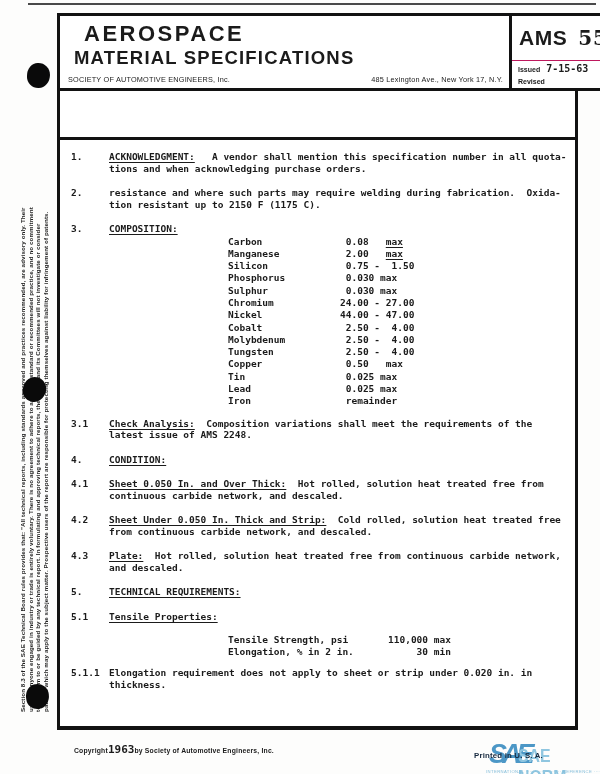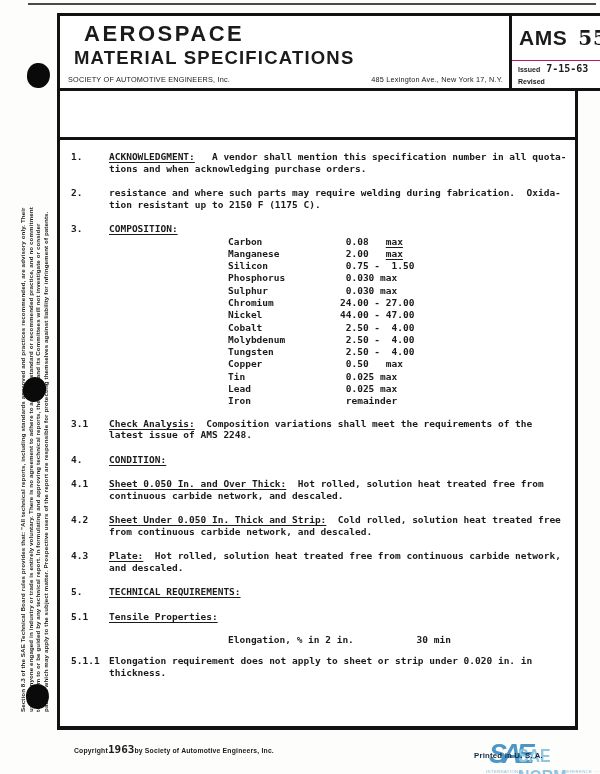--- a/index.html
+++ b/index.html
@@ -277,20 +277,24 @@
 
     <div class="sec tight">
       <span class="sec-num">5.1</span>
       <div class="sec-body">
         <div class="sec-line"><span class="hd">Tensile Properties:</span></div>
       </div>
     </div>
 
     <div class="tens-table">
       <div class="trow">
+          <span class="tlabel">Tensile Strength, psi</span>
+          <span class="tval">110,000 max</span>
+        </div>
+      <div class="trow">
           <span class="tlabel">Elongation, % in 2 in.</span>
           <span class="tval">     30 min</span>
         </div>
     </div>
 
     <div class="sec">
       <span class="sec-num">5.1.1</span>
       <div class="sec-body">
         <div class="sec-line"><span>Elongation requirement does not apply to sheet or strip under 0.020 in. in</span></div>
         <div class="sec-line">thickness.</div>

